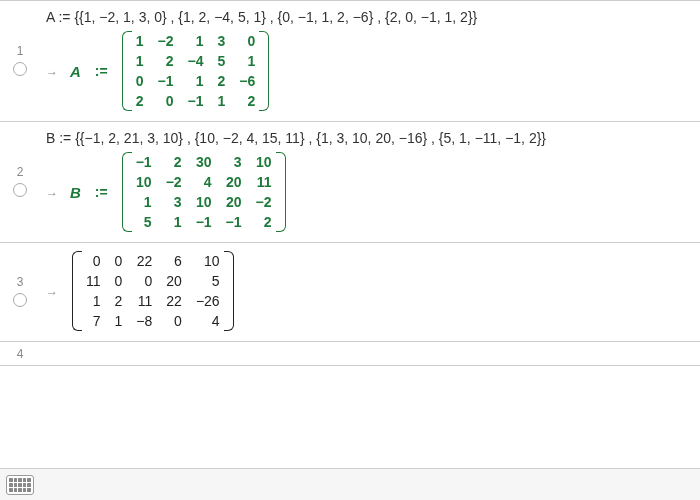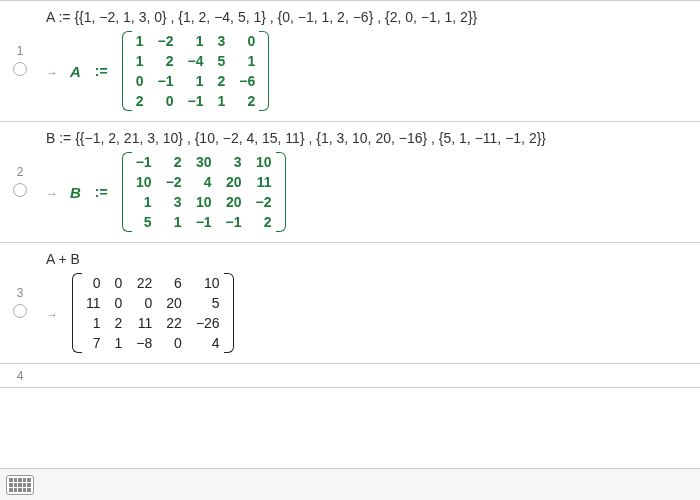--- a/index.html
+++ b/index.html
@@ -212,21 +212,20 @@
           </div>
         </div>
       </div>
     </div>
     <div class="row has-content">
       <div class="gutter">
         <div>3</div>
         <div class="radio"></div>
       </div>
       <div class="cell">
-        <div class="input-line">A + B</div>
         <div class="output black">
           <span class="arrow">→</span>
           <div class="matrix">
             <div class="paren left"></div>
             <div class="mgrid" style="grid-template-columns: repeat(5, auto);">
               <div class="mcell">0</div>
               <div class="mcell">0</div>
               <div class="mcell">22</div>
               <div class="mcell">6</div>
               <div class="mcell">10</div>

